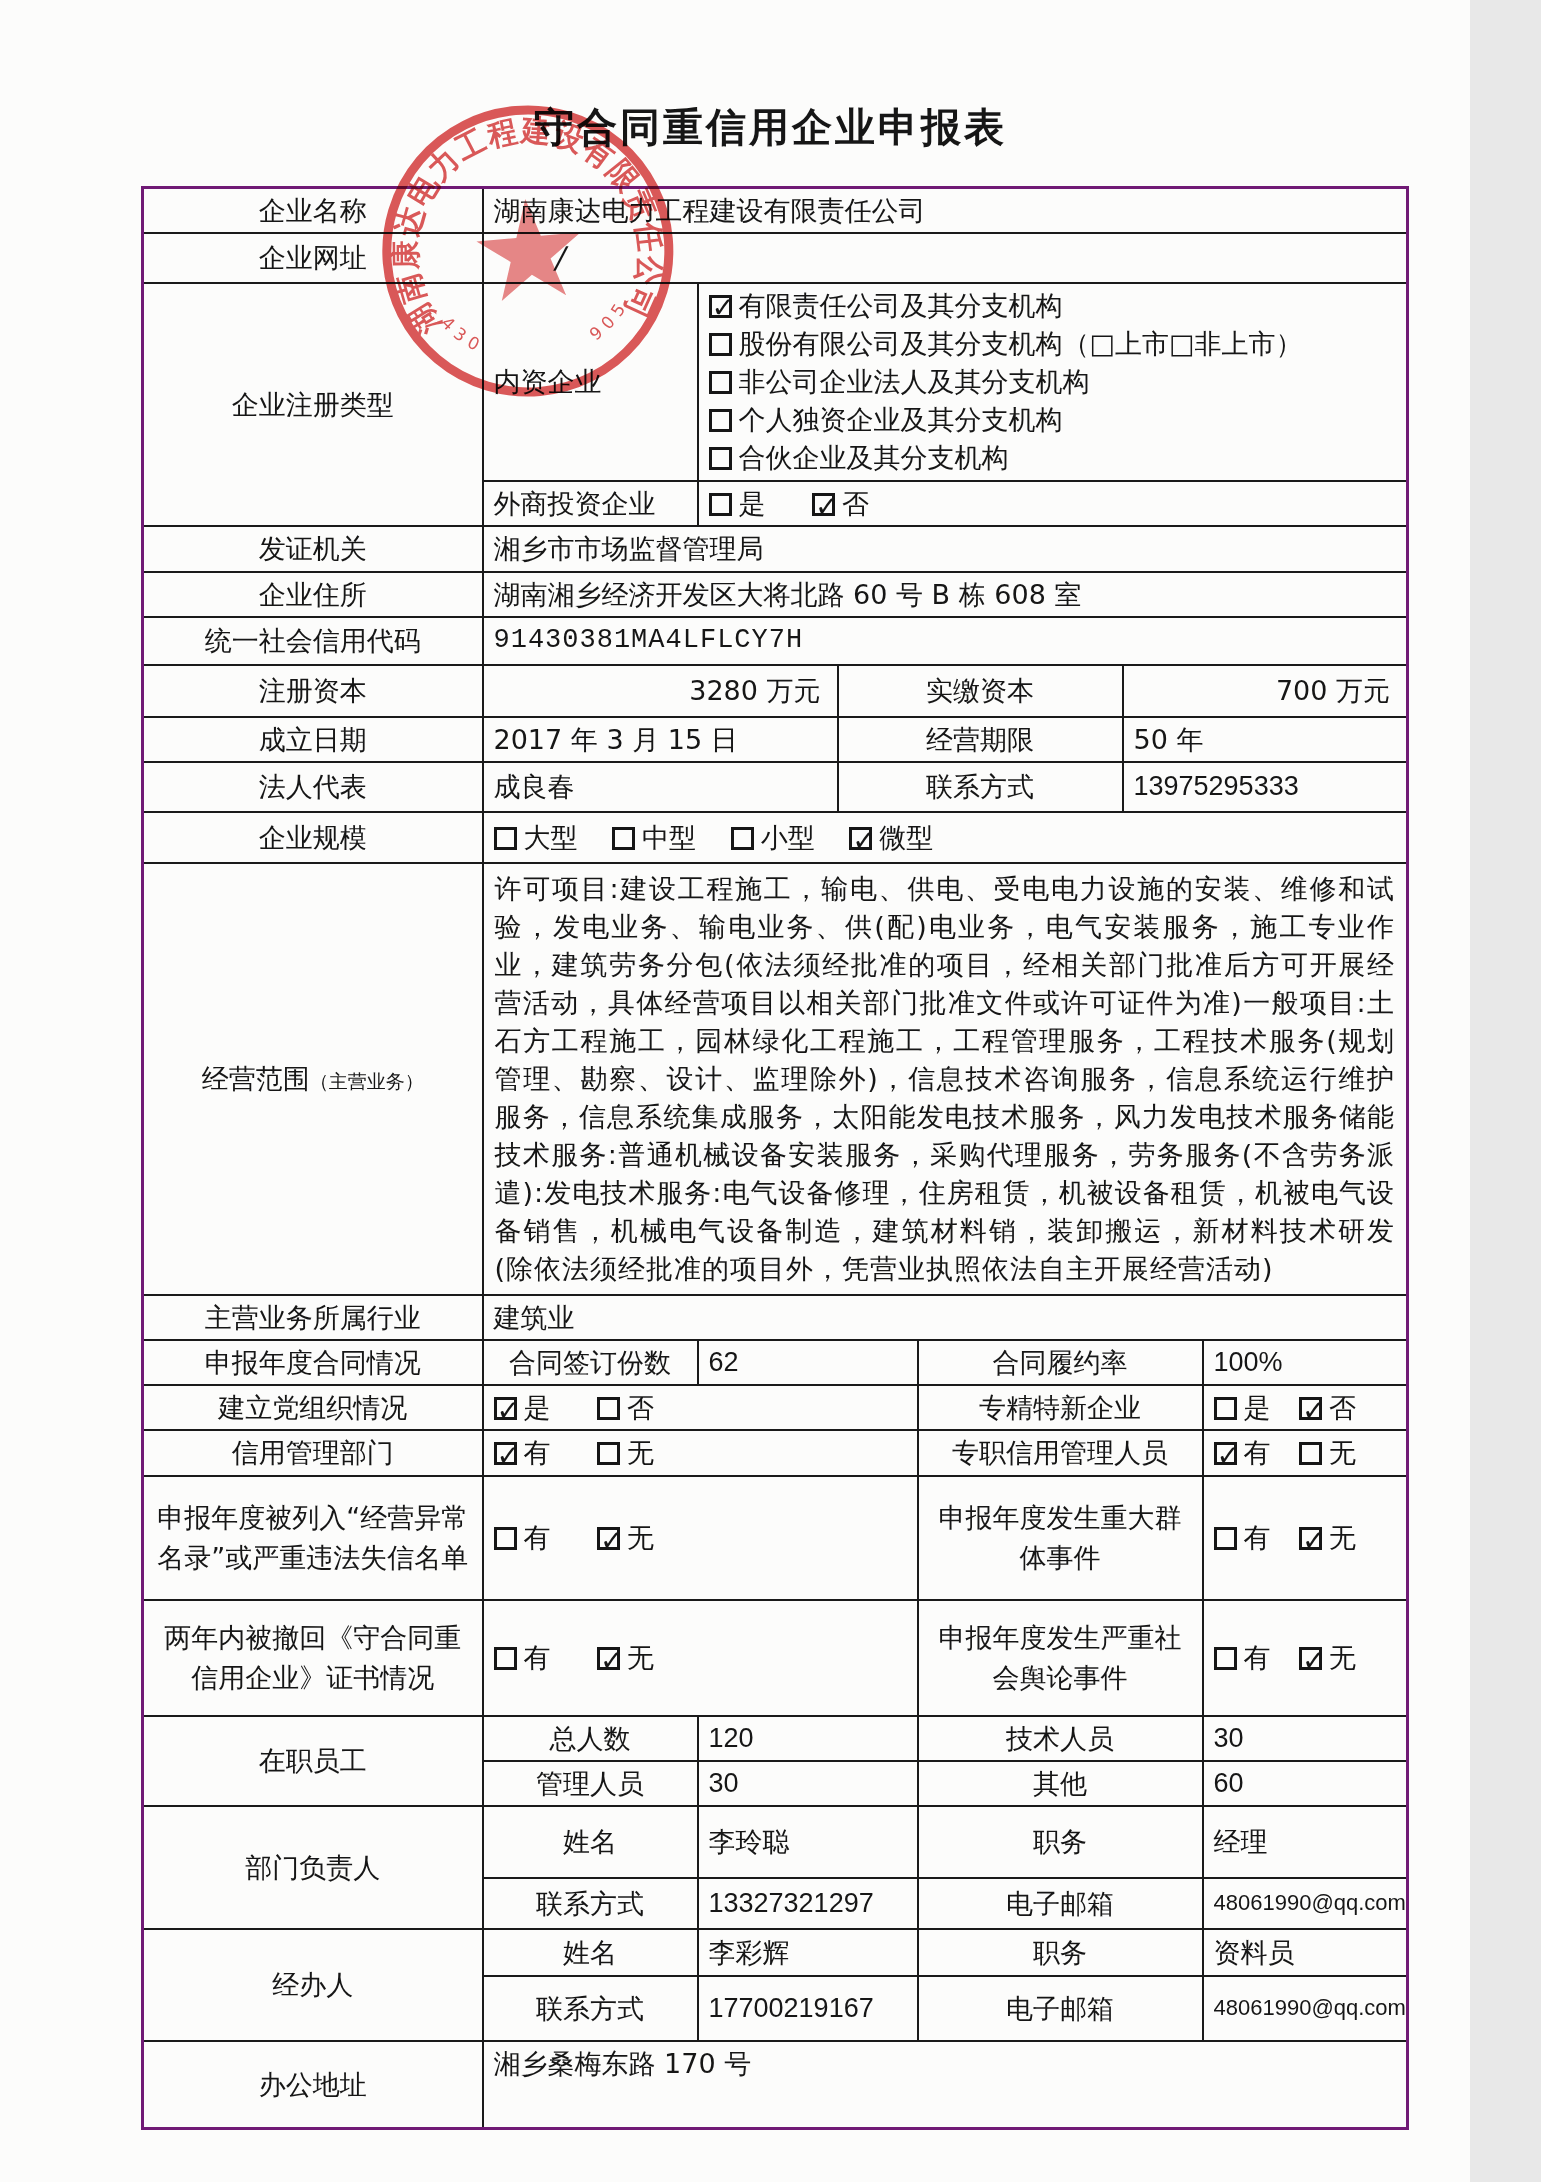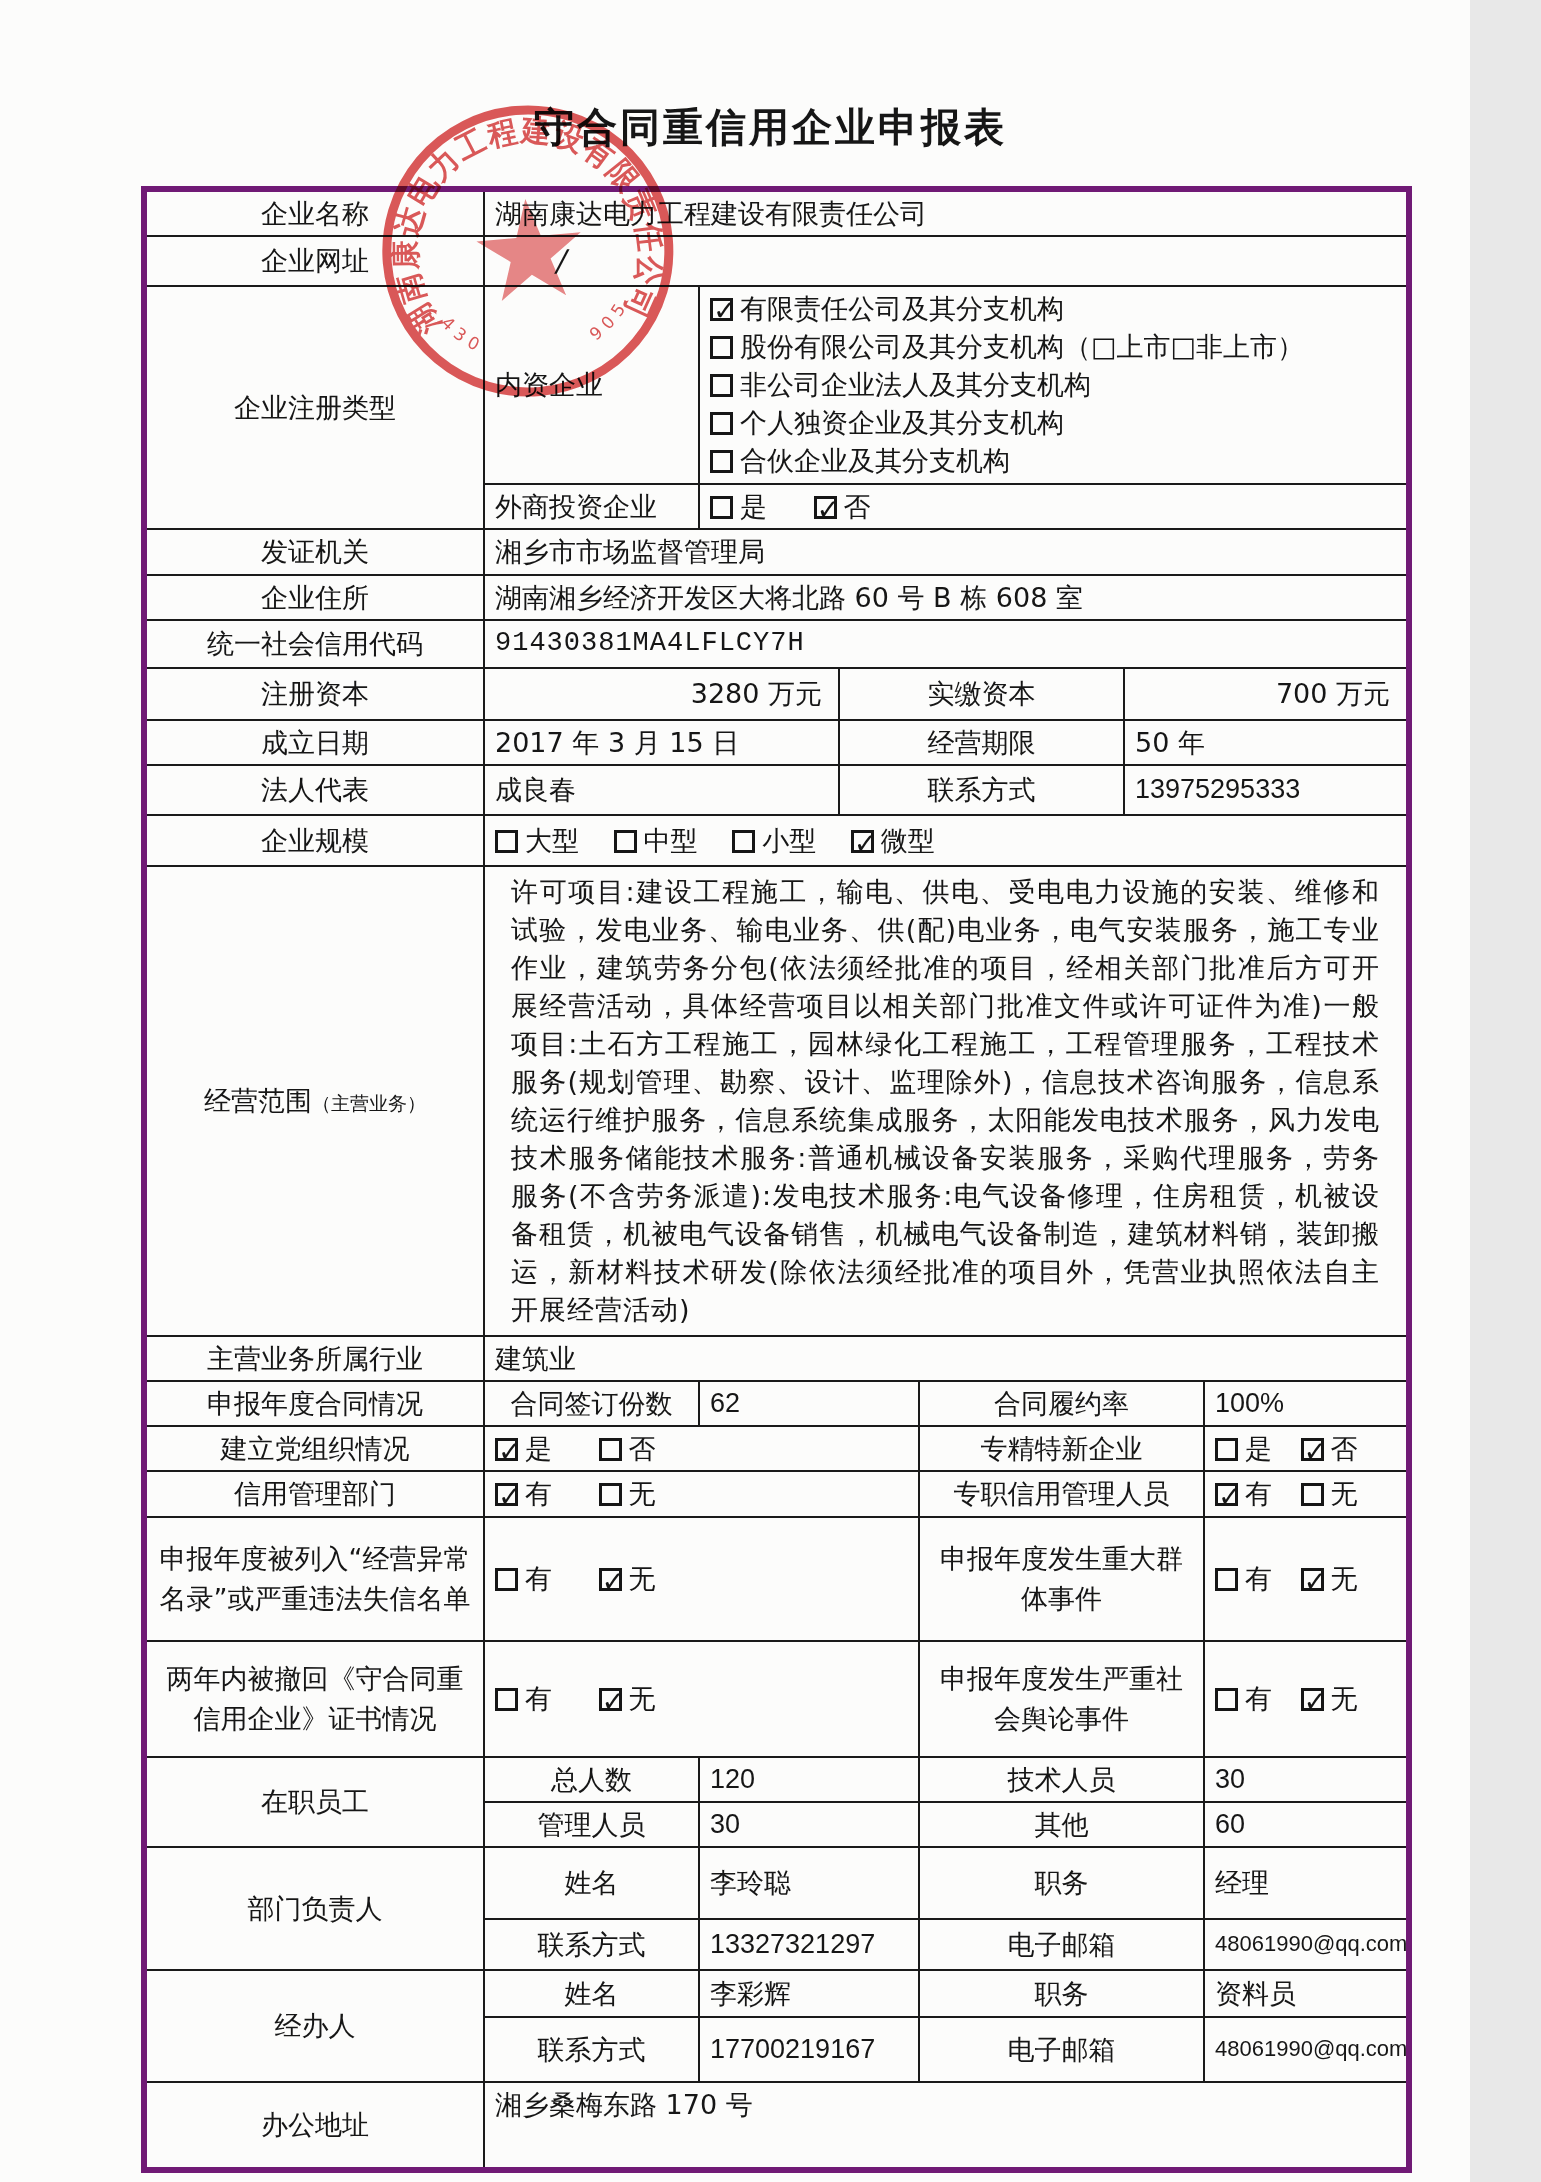--- a/index.html
+++ b/index.html
@@ -2,32 +2,32 @@
 <html><head>
 <meta charset="utf-8">
 <style>
   html,body{margin:0;padding:0;background:#e8e8e8;}
   .page{position:relative;width:1470px;height:2182px;background:#fcfcfb;
         font-family:"DejaVu Sans",sans-serif;color:#161616;overflow:hidden;}
   .title{position:absolute;top:100px;left:0;width:1541px;text-align:center;
          font-size:40px;font-weight:700;letter-spacing:3px;}
   table.form{position:absolute;left:141px;top:186px;width:1268px;
              border-collapse:collapse;table-layout:fixed;
-             border:6px solid #701a75;}
+             border:3px solid #701a75;}
   td{border:2px solid #1a1a1a;font-size:27px;padding:2px 10px;
      vertical-align:middle;overflow:hidden;line-height:1.45;}
   td.lab{text-align:center;}
   td.vl{text-align:left;}
   td.vc{text-align:left;}
   td.vr{text-align:right;padding-right:16px;}
   td.code{font-family:Liberation Mono, monospace;letter-spacing:1px;}
   td.num{font-family:"Liberation Sans",sans-serif;}
   td.email{font-family:"Liberation Sans",sans-serif;font-size:22px;}
   td.scope{font-size:27px;line-height:38px;letter-spacing:1px;text-align:justify;
-           padding:6px 26px;vertical-align:top;}
+           padding:6px 11px;vertical-align:top;}
   .note{font-size:19px;}
   .cb{position:relative;display:inline-block;width:23px;height:23px;
       border:3px solid #161616;box-sizing:border-box;vertical-align:-3px;
       margin-right:7px;}
   .cb.checked::after{content:"\2713";position:absolute;left:0px;top:-9px;
       font-size:28px;font-weight:700;color:#161616;}
   .opt{white-space:nowrap;}
   .gap{display:inline-block;width:38px;}
   .cblist div{white-space:nowrap;line-height:38px;}
   .slash{display:inline-block;padding-left:62px;font-size:30px;transform:skewX(-12deg);}

